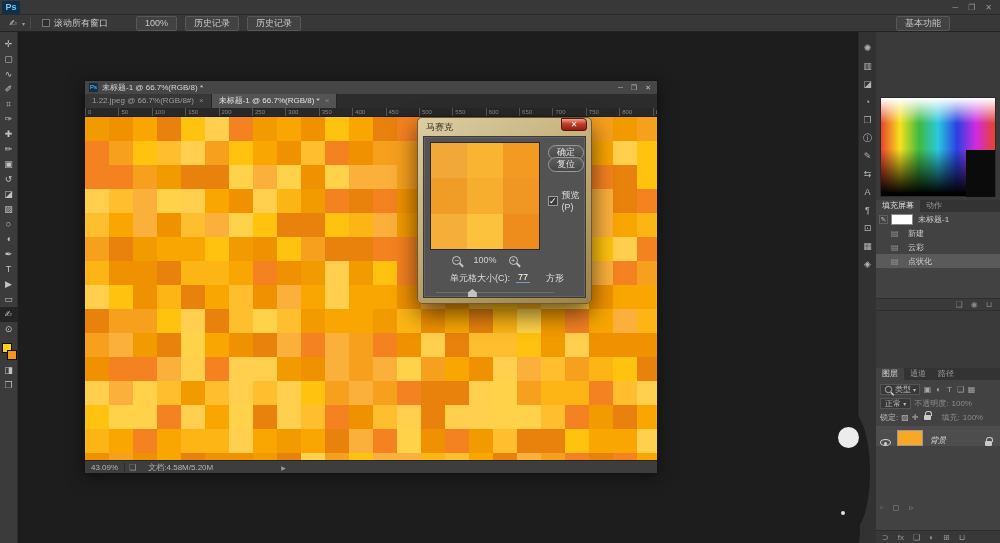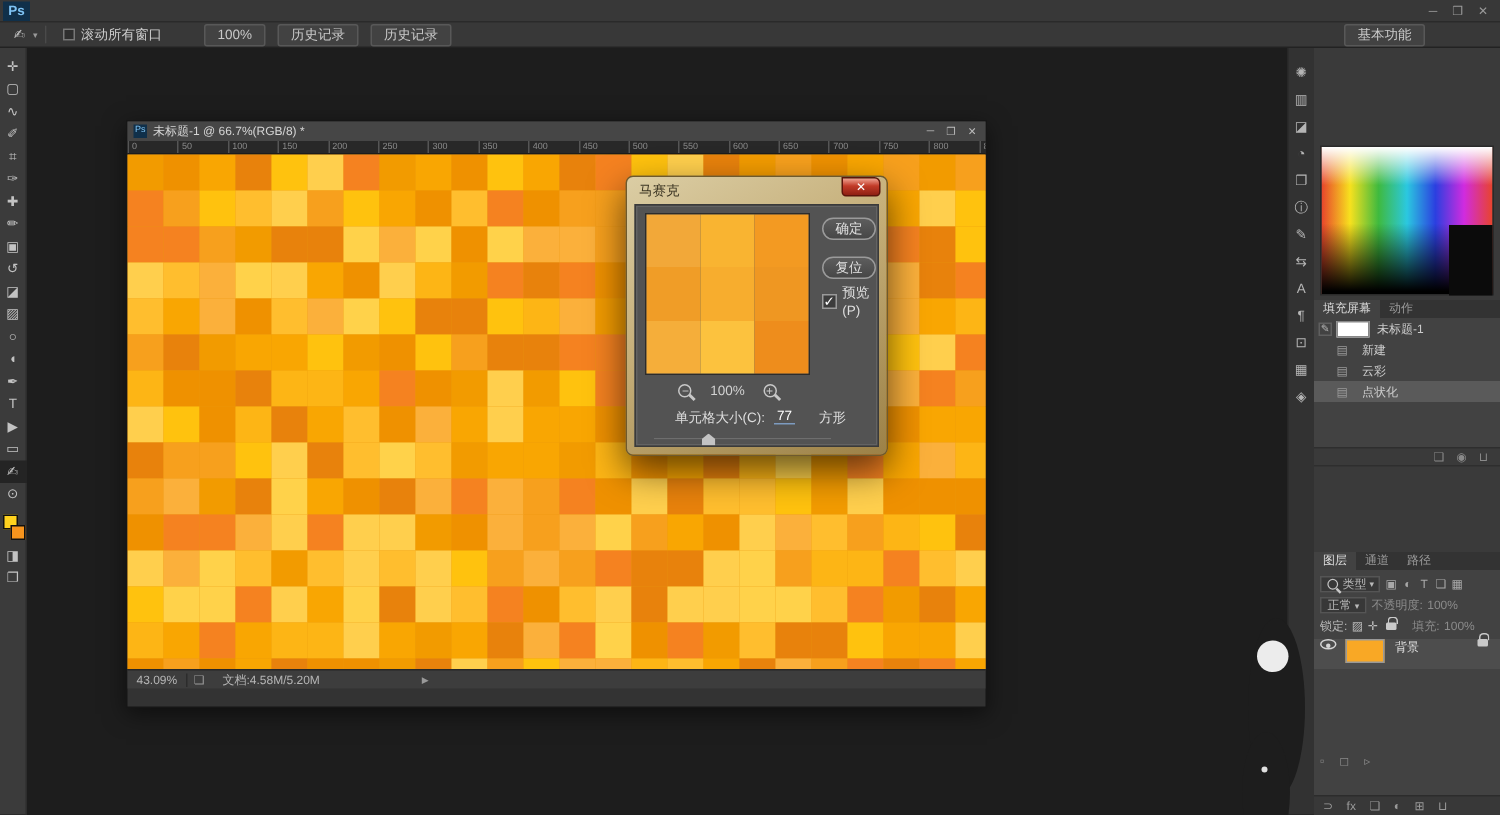--- a/index.html
+++ b/index.html
@@ -130,21 +130,21 @@
   #layerspanel { position:absolute; left:0; top:336px; width:124px; bottom:0; background:#424242; }
   .lp-row { display:flex; align-items:center; font-size:8px; color:#b9b9b9; padding:0 4px; }
   #lp-filter { height:14px; margin-top:2px; gap:2px; }
   #lp-kind-box { display:flex; align-items:center; background:#383838; border:1px solid #555;
     height:11px; padding:0 3px; gap:2px; }
   .lp-mini-icon { width:11px; text-align:center; color:#a8a8a8; font-size:8px; }
   #lp-blend { height:14px; gap:3px; }
   #lp-blend-box { background:#383838; border:1px solid #555; height:11px; padding:0 4px; line-height:10px; }
   .dim { color:#8b8b8b; }
   #lp-lock { height:14px; gap:3px; }
-  #layer-row { height:20px; background:#4d4d4d; margin-top:2px; display:flex; align-items:flex-start; padding:0 4px; }
+  #layer-row { height:20px; background:#4d4d4d; margin-top:2px; display:flex; align-items:flex-end; padding:0 4px;font-style:italic; }
   .eye { width:11px; height:7px; border:1px solid #d5d5d5; border-radius:50%; position:relative; margin-right:6px; }
   .eye::after { content:""; position:absolute; left:3px; top:1.5px; width:3px; height:3px; border-radius:50%; background:#d5d5d5; }
   #layer-thumb { width:26px; height:16px; border:1px solid #999; margin-right:7px; }
   .lockicon { width:7px; height:5px; background:#c9c9c9; border-radius:1px; position:relative; display:inline-block; }
   .lockicon::before { content:""; position:absolute; top:-4px; left:1px; width:5px; height:4px;
     border:1px solid #c9c9c9; border-bottom:none; border-radius:3px 3px 0 0; }
   #layer-lock { margin-left:auto; margin-right:4px; }
   #lp-mini-row { position:absolute; left:4px; top:135px; display:flex; gap:10px; font-size:8px; color:#8a8a8a; }
   #layers-footer { position:absolute; left:0; bottom:0; width:124px; height:13px; background:#383838;
     border-top:1px solid #2c2c2c; display:flex; align-items:center; gap:9px; padding-left:6px;
@@ -219,20 +219,24 @@
 <div id="docwin">
   <div id="doc-titlebar">
     <div id="doc-mini-icon">Ps</div>
     <span>未标题-1 @ 66.7%(RGB/8) *</span>
     <div id="doc-win-ctrls">
       <span>─</span>
       <span>❐</span>
       <span>✕</span>
     </div>
   </div>
+  <div id="doc-tabbar">
+      <div class="doc-tab">1.22.jpeg @ 66.7%(RGB/8#)<span class="tabclose">×</span></div>
+      <div class="doc-tab active">未标题-1 @ 66.7%(RGB/8) *<span class="tabclose">×</span></div>
+    </div>
   <div id="rulerbar">
       <div class="ruler-cell">0</div>
       <div class="ruler-cell">50</div>
       <div class="ruler-cell">100</div>
       <div class="ruler-cell">150</div>
       <div class="ruler-cell">200</div>
       <div class="ruler-cell">250</div>
       <div class="ruler-cell">300</div>
       <div class="ruler-cell">350</div>
       <div class="ruler-cell">400</div>
@@ -627,21 +631,21 @@
         <div style="background: rgb(249, 180, 49);"></div>
         <div style="background: rgb(243, 154, 34);"></div>
         <div style="background: rgb(240, 157, 39);"></div>
         <div style="background: rgb(247, 173, 46);"></div>
         <div style="background: rgb(239, 151, 34);"></div>
         <div style="background: rgb(245, 174, 58);"></div>
         <div style="background: rgb(252, 194, 62);"></div>
         <div style="background: rgb(238, 141, 28);"></div>
       </div>
     <button class="dlg-btn" style="top:8px">确定</button>
-    <button class="dlg-btn" style="top:34px">复位</button>
+    <button class="dlg-btn" style="top:20px">复位</button>
     <div id="dlg-check-row">
       <div id="dlg-checkbox">✓</div>
       <span style="font-size:9px;color:#dedede">预览(P)</span>
     </div>
     <div id="dlg-zoomrow">
       <div class="magicon">−</div>
       <span id="dlg-zoom-level">100%</span>
       <div class="magicon">+</div>
     </div>
     <div id="dlg-cellrow">

